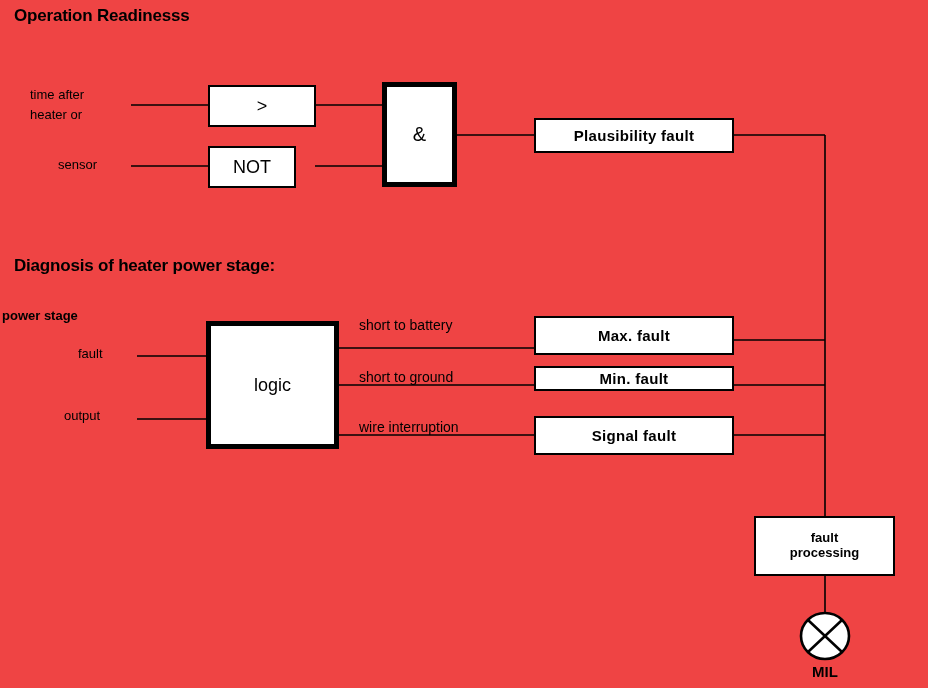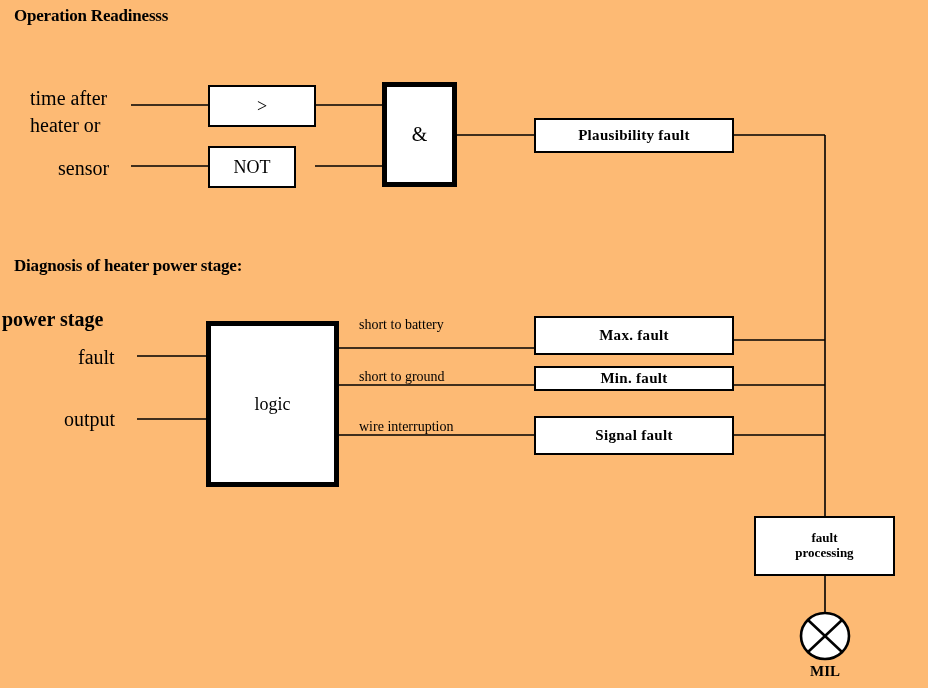--- a/index.html
+++ b/index.html
@@ -5,43 +5,43 @@
 <style>
   html, body {
     margin: 0;
     padding: 0;
     background: #ffffff;
   }
   #canvas {
     position: relative;
     width: 928px;
     height: 688px;
-    background: #fdba74;
+    background: #ef4444;
     overflow: hidden;
-    font-family: Liberation Serif, serif;
+    font-family: Liberation Sans, sans-serif;
     color: #000000;
   }
   svg#wires {
     position: absolute;
     left: 0;
     top: 0;
     width: 928px;
     height: 688px;
     pointer-events: none;
   }
   .heading {
     position: absolute;
     font-weight: bold;
     font-size: 17px;
     letter-spacing: -0.2px;
     white-space: nowrap;
   }
   .io-label {
     position: absolute;
-    font-size: 20px;
+    font-size: 13px;
     white-space: nowrap;
     line-height: 1.0;
   }
   .io-label.bold {
     font-weight: bold;
   }
   .wire-label {
     position: absolute;
     font-size: 14px;
     white-space: nowrap;
@@ -160,21 +160,21 @@
   </div>
 
   <div class="heading" style="left:14px; top:256px;">Diagnosis of heater power stage:</div>
 
   <div class="io-label bold" style="left:2px; top:309px;">power stage</div>
 
   <div class="io-label" style="left:78px; top:347px;">fault</div>
 
   <div class="io-label" style="left:64px; top:409px;">output</div>
 
-  <div class="box thick plain" style="left:206px; top:321px; width:133px; height:166px;">
+  <div class="box thick plain" style="left:206px; top:321px; width:133px; height:128px;">
     <span class="box-text">logic</span>
   </div>
 
   <div class="wire-label" style="left:359px; top:317px;">short to battery</div>
 
   <div class="wire-label" style="left:359px; top:369px;">short to ground</div>
 
   <div class="wire-label" style="left:359px; top:419px;">wire interruption</div>
 
   <div class="box fault" style="left:534px; top:316px; width:200px; height:39px;">

